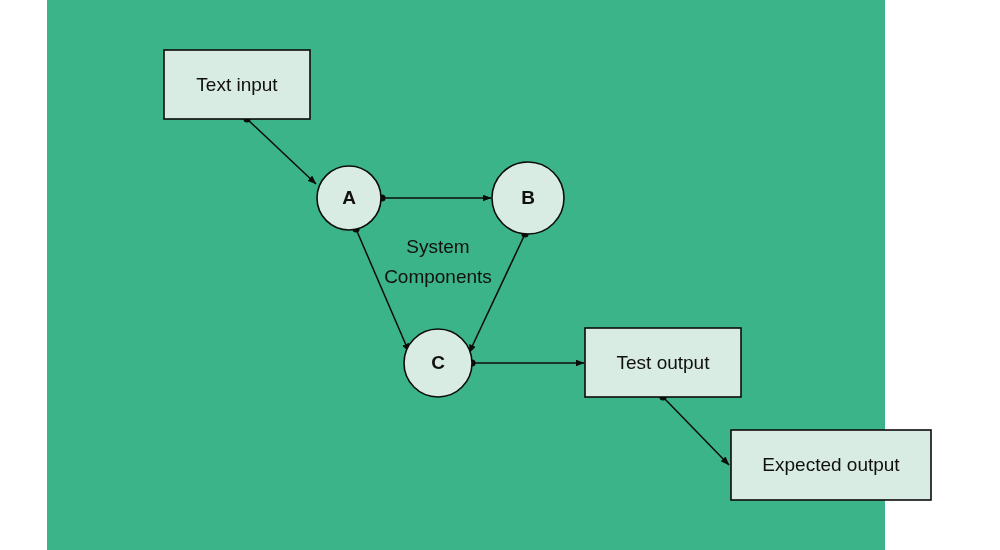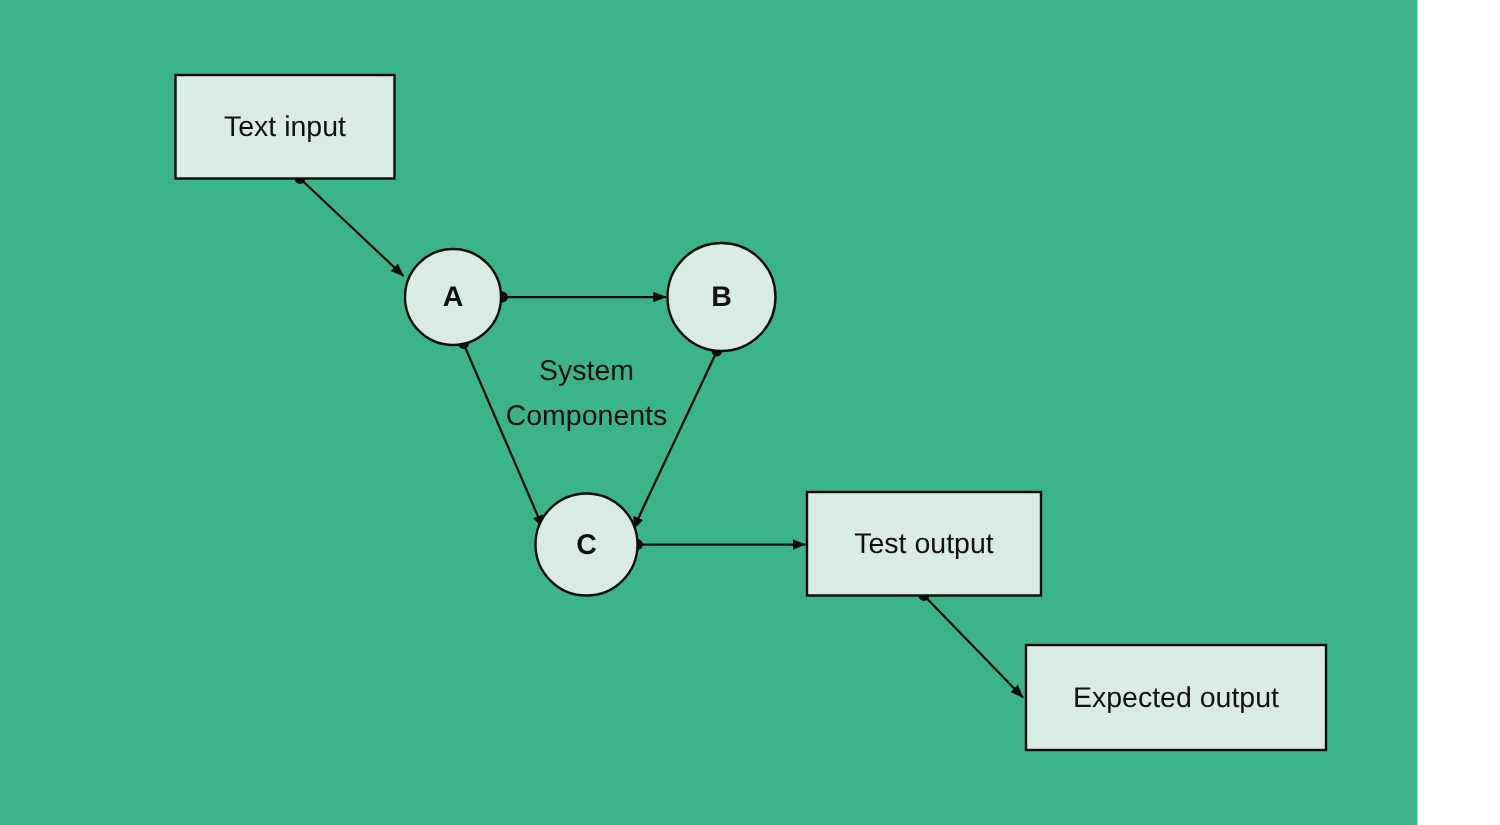--- a/index.html
+++ b/index.html
@@ -7,23 +7,24 @@
     padding: 0;
   }
   body {
     width: 1000px;
     height: 550px;
     overflow: hidden;
     font-family: "Liberation Sans", sans-serif;
   }
   #canvas-root {
     position: relative;
-    width: 945px;
+    width: 838px;
     height: 550px;
     background: #3cb489;
+    margin-left: 47px;
   }
   #diagram-svg {
     position: absolute;
     top: 0;
     left: 0;
     width: 1000px;
     height: 550px;
     display: block;
   }
   .node-box {

